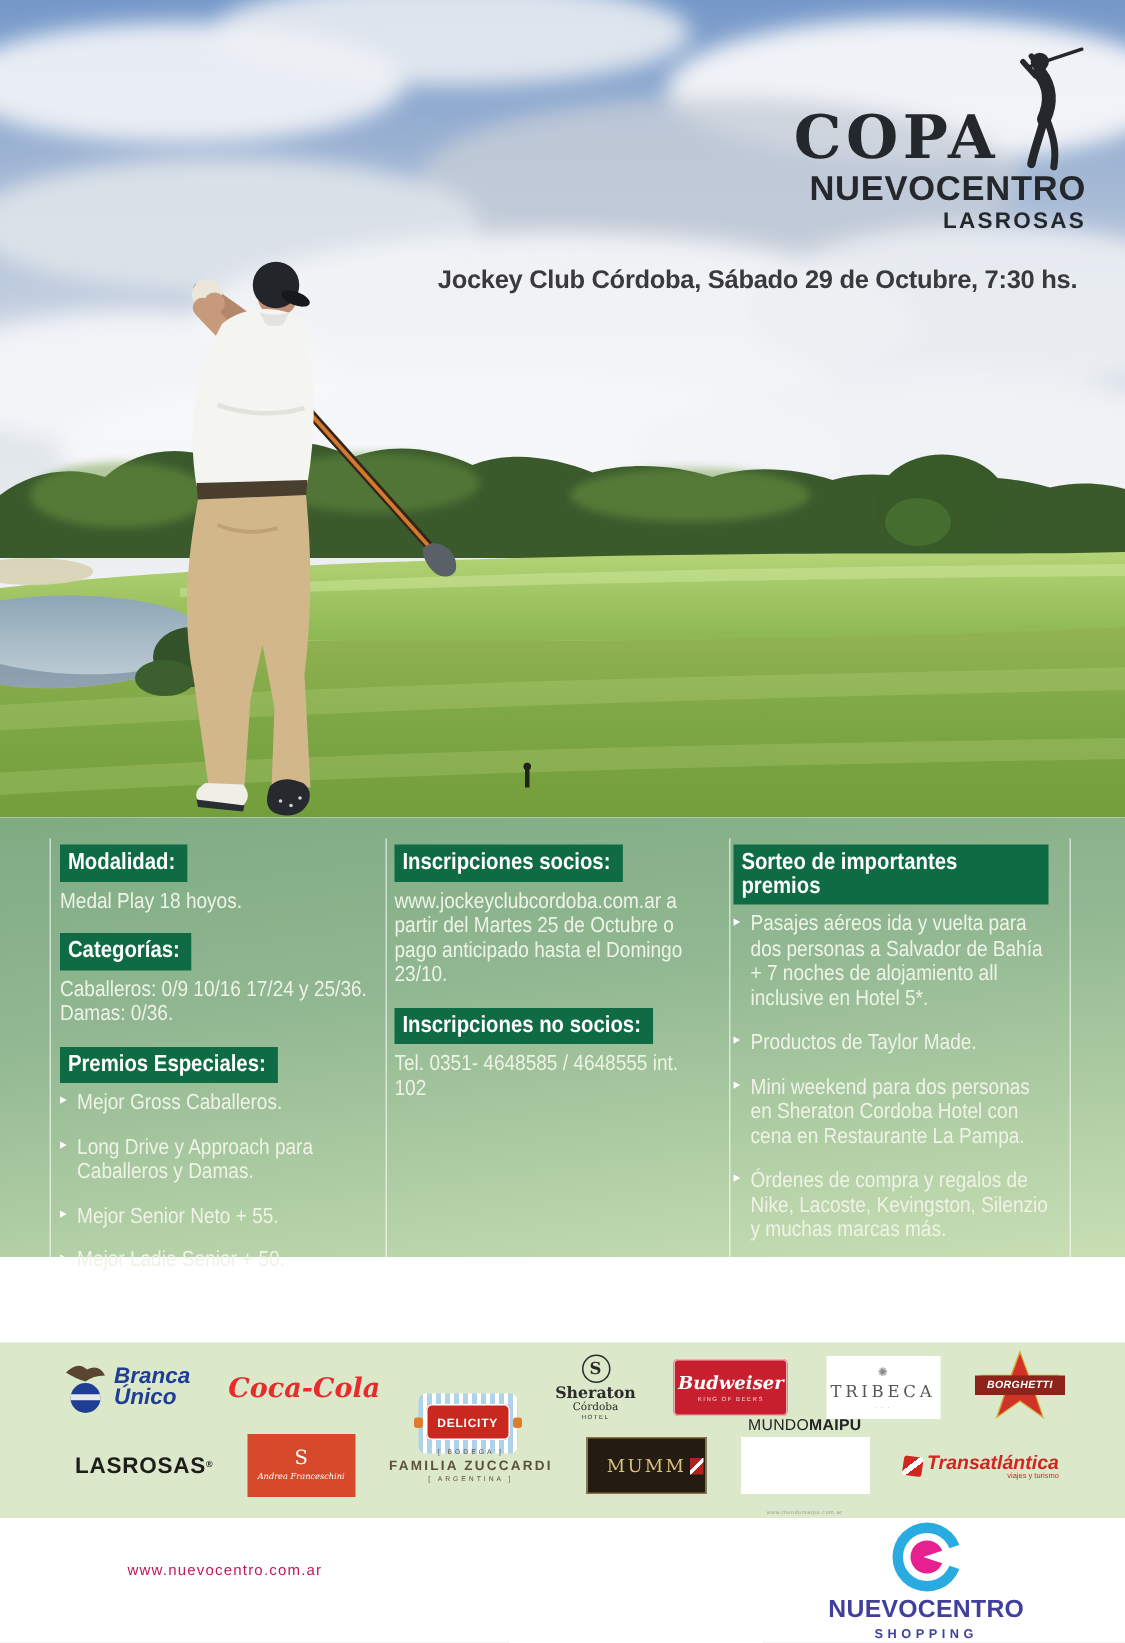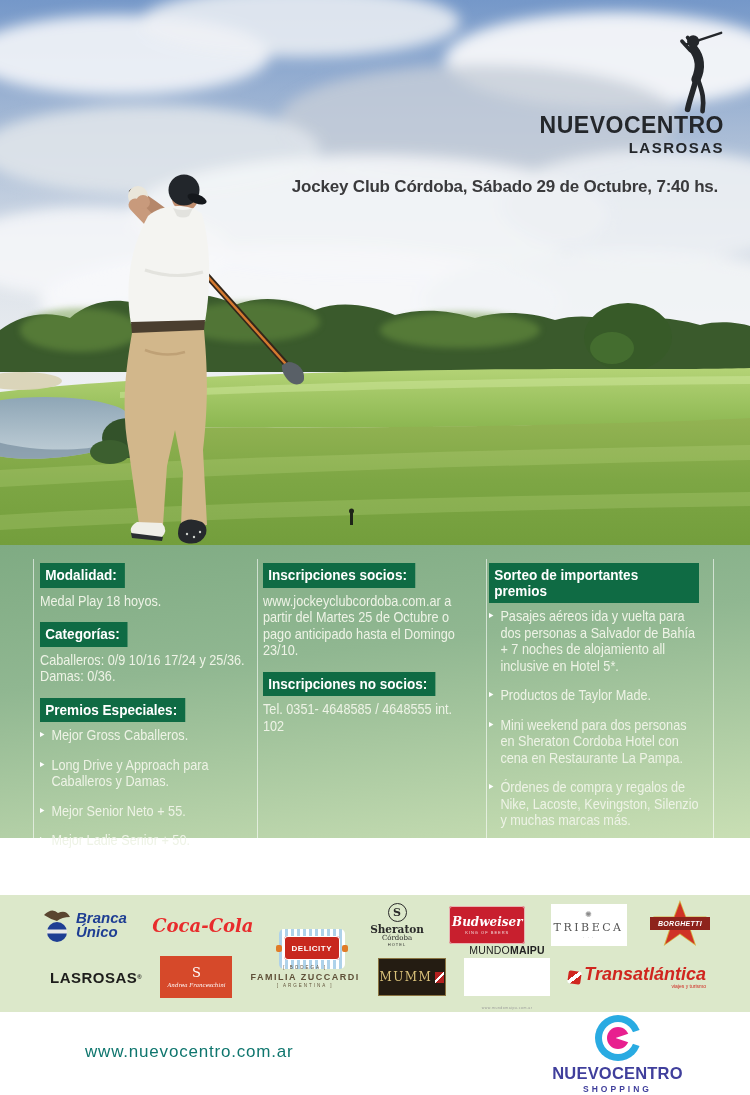--- a/index.html
+++ b/index.html
@@ -85,37 +85,37 @@
 
   .lasrosas{font-weight:bold;font-size:15px;letter-spacing:.5px;color:#1d1d1b;}
   .lasrosas sup{font-size:6px;}
   .franceschini{width:72px;height:42px;background:#d6492a;flex-direction:column;color:#fff;}
   .franceschini-m{font-family:"DejaVu Serif",serif;font-size:13px;line-height:1;}
   .franceschini-n{font-family:"DejaVu Serif",serif;font-style:italic;font-size:5.5px;margin-top:3px;white-space:nowrap;}
   .zuccardi{flex-direction:column;color:#5f5038;line-height:1;}
   .zuccardi-b{font-size:4.5px;letter-spacing:2px;}
   .zuccardi-n{font-size:9px;font-weight:bold;letter-spacing:1.5px;margin:2px 0;white-space:nowrap;}
   .zuccardi-a{font-size:4.5px;letter-spacing:2px;}
-  .mumm{width:66px;height:36px;background:#241c12;border:1px solid #8a7340;gap:3px;}
+  .mumm{width:66px;height:36px;background:#241c12;border:1px solid #8a7340;gap:3px;padding-left:12px;}
   .mumm-n{font-family:"DejaVu Serif",serif;font-size:12px;letter-spacing:1.5px;color:#d9c17a;}
   .mumm-f{width:9px;height:11px;background:linear-gradient(135deg,#b3201f 42%,#fff 42% 58%,#b3201f 58%);}
   .mundomaipu{width:86px;height:38px;background:#fff;flex-direction:column;gap:48px;}
   .mundomaipu-r{font-size:10.5px;color:#222;letter-spacing:.2px;}
   .mundomaipu-r b{font-weight:bold;}
   .mundomaipu-u{font-size:3.5px;color:#999;margin-top:2px;letter-spacing:.5px;}
   .transat{gap:3px;}
   .transat-i{width:13px;height:13px;background:linear-gradient(135deg,#d0261f 40%,#fff 40% 60%,#d0261f 60%);
              transform:rotate(8deg);border-radius:2px;}
   .transat-t{display:flex;flex-direction:column;align-items:flex-end;line-height:1;}
-  .transat-n{font-style:italic;font-weight:bold;font-size:18px;color:#d0261f;}
+  .transat-n{font-style:italic;font-weight:bold;font-size:13px;color:#d0261f;}
   .transat-s{font-size:5px;color:#d0261f;margin-top:1px;}
 
   
   .footer{position:absolute;top:1012px;left:0;width:750px;height:83px;background:#fff;}
-  .website{position:absolute;left:85px;top:30px;font-size:17px;color:#0f766e;letter-spacing:.8px;}
+  .website{position:absolute;left:85px;top:30px;font-size:10px;color:#be185d;letter-spacing:.8px;}
   .nc-logo{position:absolute;left:545px;top:3px;width:145px;text-align:center;}
   .nc-icon{position:relative;width:46px;height:46px;margin:0 auto 3px;}
   .nc-c{position:absolute;inset:0;border-radius:50%;background:#29abe2;}
   .nc-w{position:absolute;inset:7px;border-radius:50%;background:#fff;}
   .nc-m{position:absolute;inset:12px;border-radius:50%;background:#e81f8f;}
   .nc-notch{position:absolute;left:21px;top:14px;width:27px;height:18px;background:#fff;
             clip-path:polygon(0 50%,100% 0,100% 100%);}
   .nc-name{display:block;font-weight:bold;font-size:16.5px;letter-spacing:.2px;color:#403f9c;}
   .nc-sub{display:block;font-weight:bold;font-size:8.5px;letter-spacing:3px;color:#403f9c;margin-top:1px;}
 </style>
@@ -232,38 +232,39 @@
             <circle cx="102" cy="384" r="1.2"></circle>
             <circle cx="109" cy="387" r="1.2"></circle>
             <circle cx="115" cy="382" r="1.2"></circle>
           </g>
       </g>
     </svg>
   </div>
 
   <div class="brand-logo">
     <div class="brand-row">
+      <span class="brand-copa">COPA</span>
       <svg class="brand-golfer" viewBox="0 0 60 90">
         <g stroke="#24272b" fill="none" stroke-linecap="round">
           <line x1="18" y1="16" x2="57" y2="3" stroke-width="2.5"></line>
           <path d="M24,22 L15,12" stroke-width="4"></path>
           <path d="M30,21 L21,8" stroke-width="4"></path>
           <path d="M27,20 C35,30 35,42 30,53" stroke-width="10"></path>
           <path d="M30,53 C27,65 23,75 21,85" stroke-width="6"></path>
           <path d="M32,53 C37,66 39,75 37,87" stroke-width="5"></path>
         </g>
         <circle cx="27" cy="12" r="6.5" fill="#24272b"></circle>
       </svg>
     </div>
     <span class="brand-nuevocentro">NUEVOCENTRO</span>
     <span class="brand-lasrosas">LASROSAS</span>
   </div>
 
   <div class="hero-text">
-    <p>Jockey Club Córdoba, Sábado 29 de Octubre, 7:40 hs.</p>
+    <p>Jockey Club Córdoba, Sábado 29 de Octubre, 7:30 hs.</p>
   </div>
 
   <div class="info">
     <div class="vline vl1"></div>
     <div class="vline vl2"></div>
     <div class="vline vl3"></div>
     <div class="vline vl4"></div>
 
     <div class="col col1">
       <div class="col-inner">

